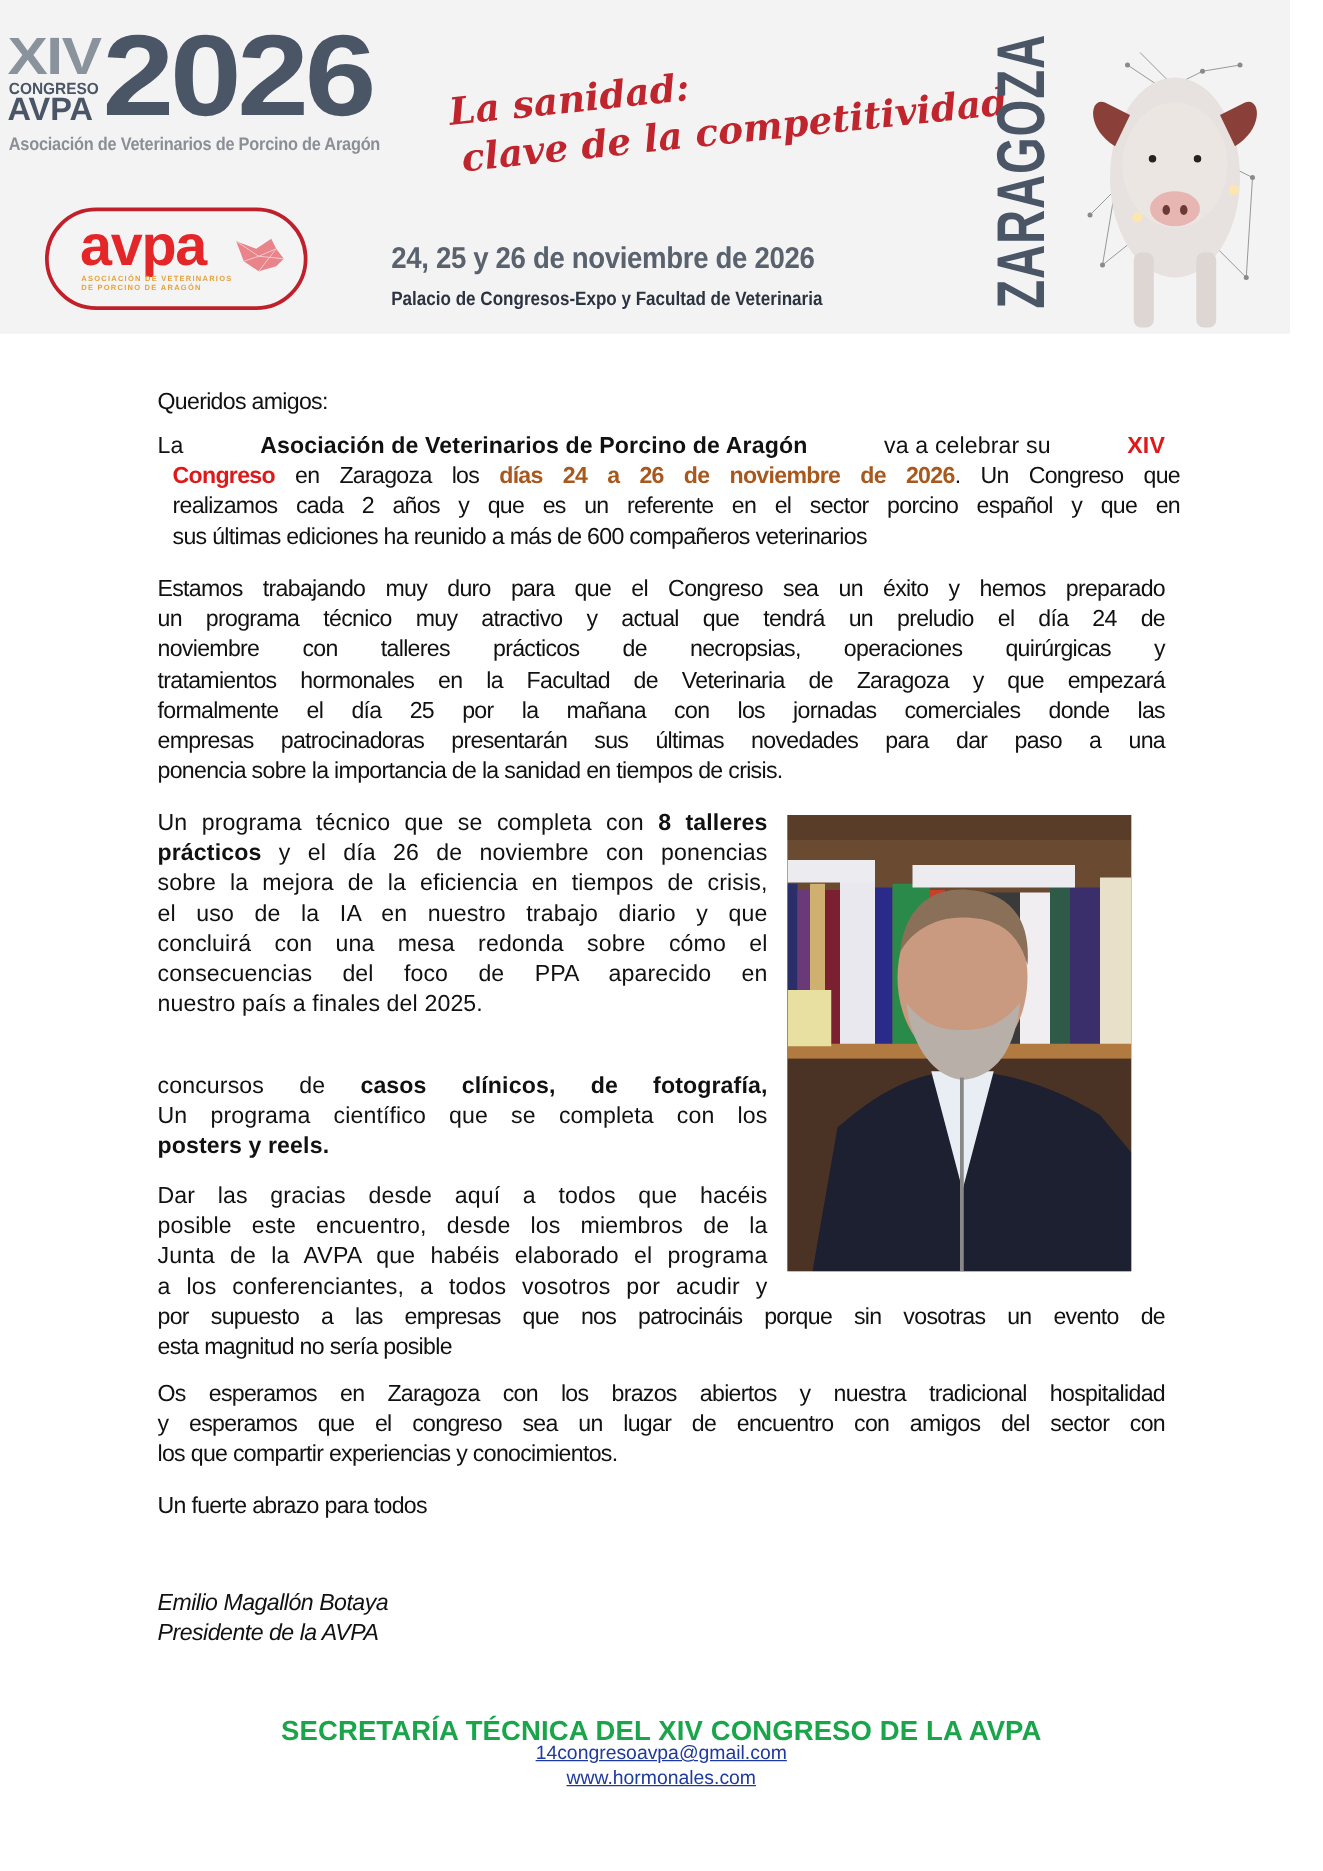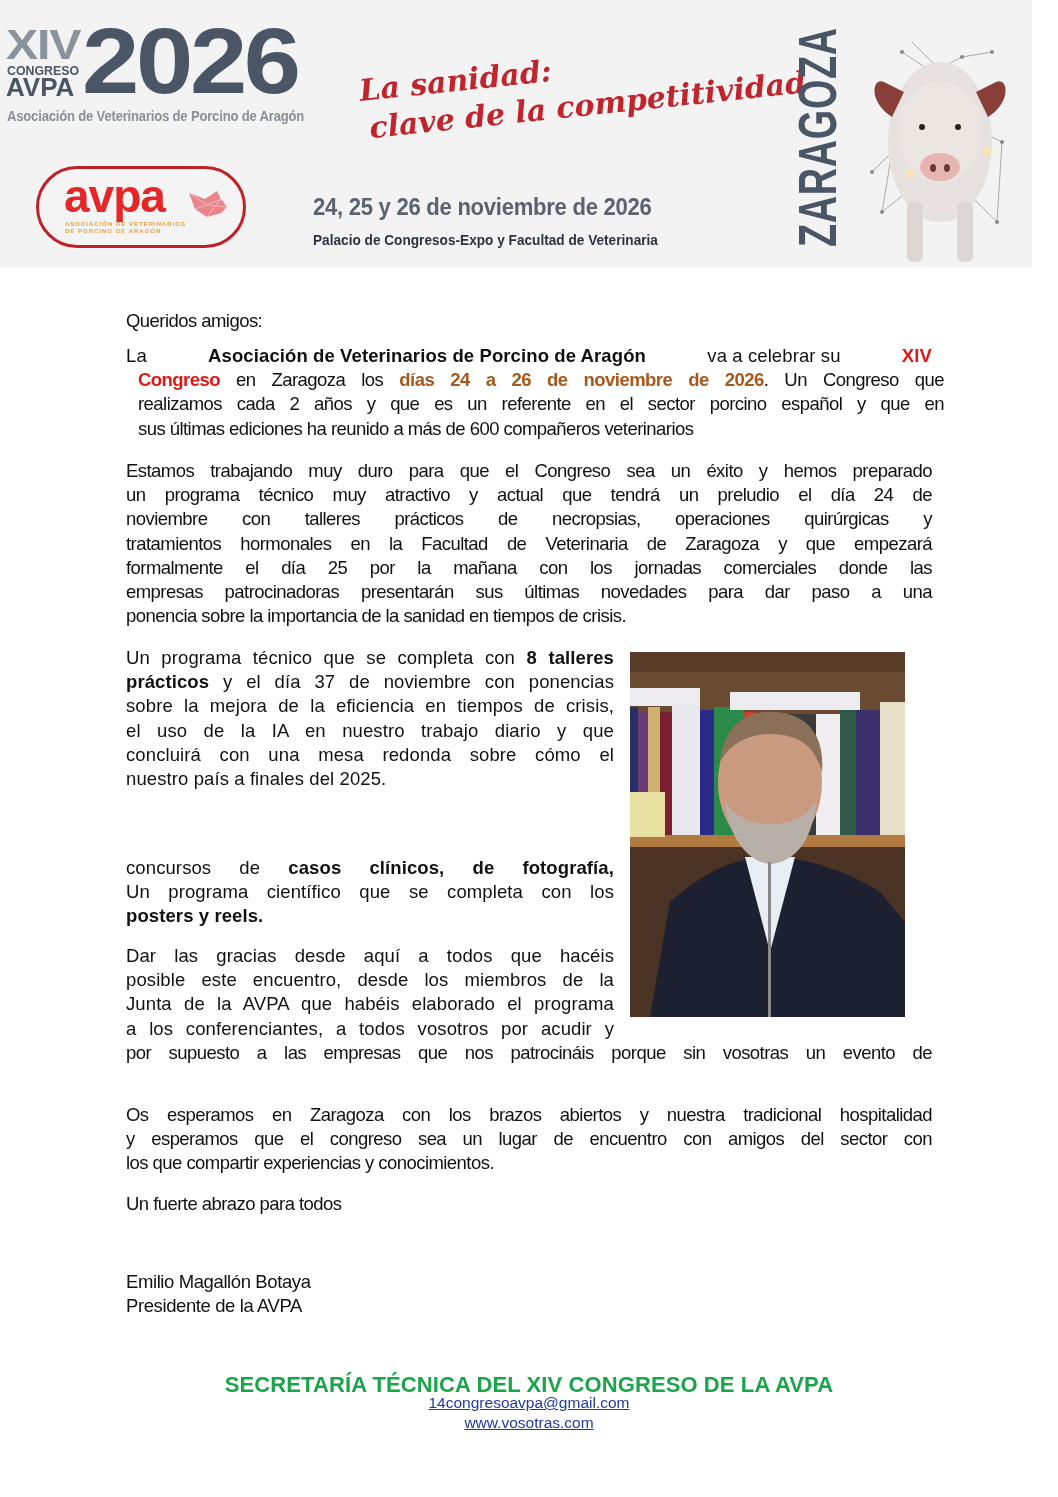--- a/index.html
+++ b/index.html
@@ -35,21 +35,21 @@
     .wide { font-family: "Liberation Sans", sans-serif; letter-spacing: 0.1px; }
     .b { font-weight: 700; }
     .red { color: #e01818; font-weight: 700; }
     .brown { color: #a8581c; font-weight: 700; }
     .line { display: block; text-align: justify; text-align-last: justify; white-space: nowrap; }
     .line.last { text-align-last: left; }
     .j { display: flex; justify-content: space-between; }
 
     .photo { position: absolute; left: 630px; top: 652px; width: 275px; height: 365px; background: #5a4030; overflow: hidden; }
 
-    .sig { position: absolute; left: 126px; font-size: 18.5px; line-height: 24px; letter-spacing: -0.4px; }
+    .sig { position: absolute; left: 126px; font-size: 18.5px; line-height: 24px; letter-spacing: -0.4px; font-style: italic; }
 
     .footer-title { position: absolute; left: 0; width: 1058px; top: 1372px; text-align: center; font-weight: 700; font-size: 22px; color: #1aa54a; letter-spacing: 0.1px; }
     .footer-link { position: absolute; left: 0; width: 1058px; text-align: center; font-size: 15.5px; color: #1f3a9e; text-decoration: underline; }
   </style>
 </head>
 <body>
 
 <div class="banner">
   <div class="xiv">XIV</div>
   <div class="congreso-small">CONGRESO</div>
@@ -133,41 +133,43 @@
   <span class="line">un programa técnico muy atractivo y actual que tendrá un preludio el día 24 de</span>
   <span class="line">noviembre con talleres prácticos de necropsias, operaciones quirúrgicas y</span>
   <span class="line">tratamientos hormonales en la Facultad  de Veterinaria de Zaragoza  y que empezará</span>
   <span class="line">formalmente el día 25 por la mañana con los jornadas comerciales donde las</span>
   <span class="line">empresas patrocinadoras presentarán sus últimas novedades para dar paso a una</span>
   <span class="line last">ponencia sobre la importancia de la sanidad en tiempos de crisis.</span>
 </div>
 
 <div class="p wide" style="top:646px; width:488px;">
   <span class="line"><span>Un programa técnico que se completa con </span><span class="b">8 talleres</span></span>
-  <span class="line"><span class="b">prácticos</span><span> y el día 37 de noviembre con ponencias</span></span>
+  <span class="line"><span class="b">prácticos</span><span> y el día 26 de noviembre con ponencias</span></span>
   <span class="line">sobre la mejora de la eficiencia en tiempos de crisis,</span>
   <span class="line">el uso de la IA en nuestro trabajo diario y que</span>
   <span class="line">concluirá con una mesa redonda sobre cómo el</span>
+  <span class="line">consecuencias del foco de PPA aparecido en</span>
   <span class="line last">nuestro país a finales del 2025.</span>
 </div>
 
 <div class="p wide" style="top:856px; width:488px;">
   <span class="line"><span>concursos de </span><span class="b">casos clínicos, de fotografía,</span></span>
   <span class="line">Un programa científico que se completa con los</span>
   <span class="line last b">posters y reels.</span>
 </div>
 
 <div class="p wide" style="top:944px; width:488px;">
   <span class="line">Dar las gracias desde aquí a todos que hacéis</span>
   <span class="line">posible este encuentro, desde los miembros de la</span>
   <span class="line">Junta de la AVPA que habéis elaborado el programa</span>
   <span class="line">a los conferenciantes, a todos vosotros por acudir y</span>
 </div>
 <div class="p cond" style="top:1041px; width:806px;">
   <span class="line">por supuesto a las empresas que nos patrocináis porque sin vosotras un evento de</span>
+  <span class="line last">esta magnitud no sería posible</span>
 </div>
 
 <div class="p cond" style="top:1103px; width:806px;">
   <span class="line">Os esperamos en Zaragoza con los brazos abiertos y nuestra tradicional hospitalidad</span>
   <span class="line">y esperamos que el congreso sea un lugar de encuentro con amigos del sector con</span>
   <span class="line last">los que compartir experiencias y conocimientos.</span>
 </div>
 
 <div class="p cond" style="top:1192px;">Un fuerte abrazo para todos</div>
 
@@ -200,13 +202,13 @@
   <path d="M20,365 L40,250 C80,215 110,205 140,205 C170,205 210,215 250,240 L275,270 L275,365 Z" fill="#1c2030"></path>
   <path d="M115,205 L140,300 L165,205 Z" fill="#e8eef4"></path>
   <ellipse cx="140" cy="130" rx="52" ry="70" fill="#c99a80"></ellipse>
   <path d="M90,110 C95,65 125,58 145,60 C175,62 195,80 192,120 C185,95 170,82 140,82 C115,82 98,95 90,110 Z" fill="#8a7058"></path>
   <path d="M95,150 C100,190 120,210 140,212 C165,210 182,190 186,150 C170,170 155,172 140,172 C125,172 110,170 95,150 Z" fill="#b8b0a8"></path>
   <rect x="138" y="210" width="3" height="155" fill="#888"></rect>
 </svg>
 
 <div class="footer-title">SECRETARÍA TÉCNICA DEL XIV CONGRESO DE LA AVPA</div>
 <div class="footer-link" style="top:1394px;">14congresoavpa@gmail.com</div>
-<div class="footer-link" style="top:1414px;">www.vosotras.com</div>
+<div class="footer-link" style="top:1414px;">www.hormonales.com</div>
 
 </body></html>

